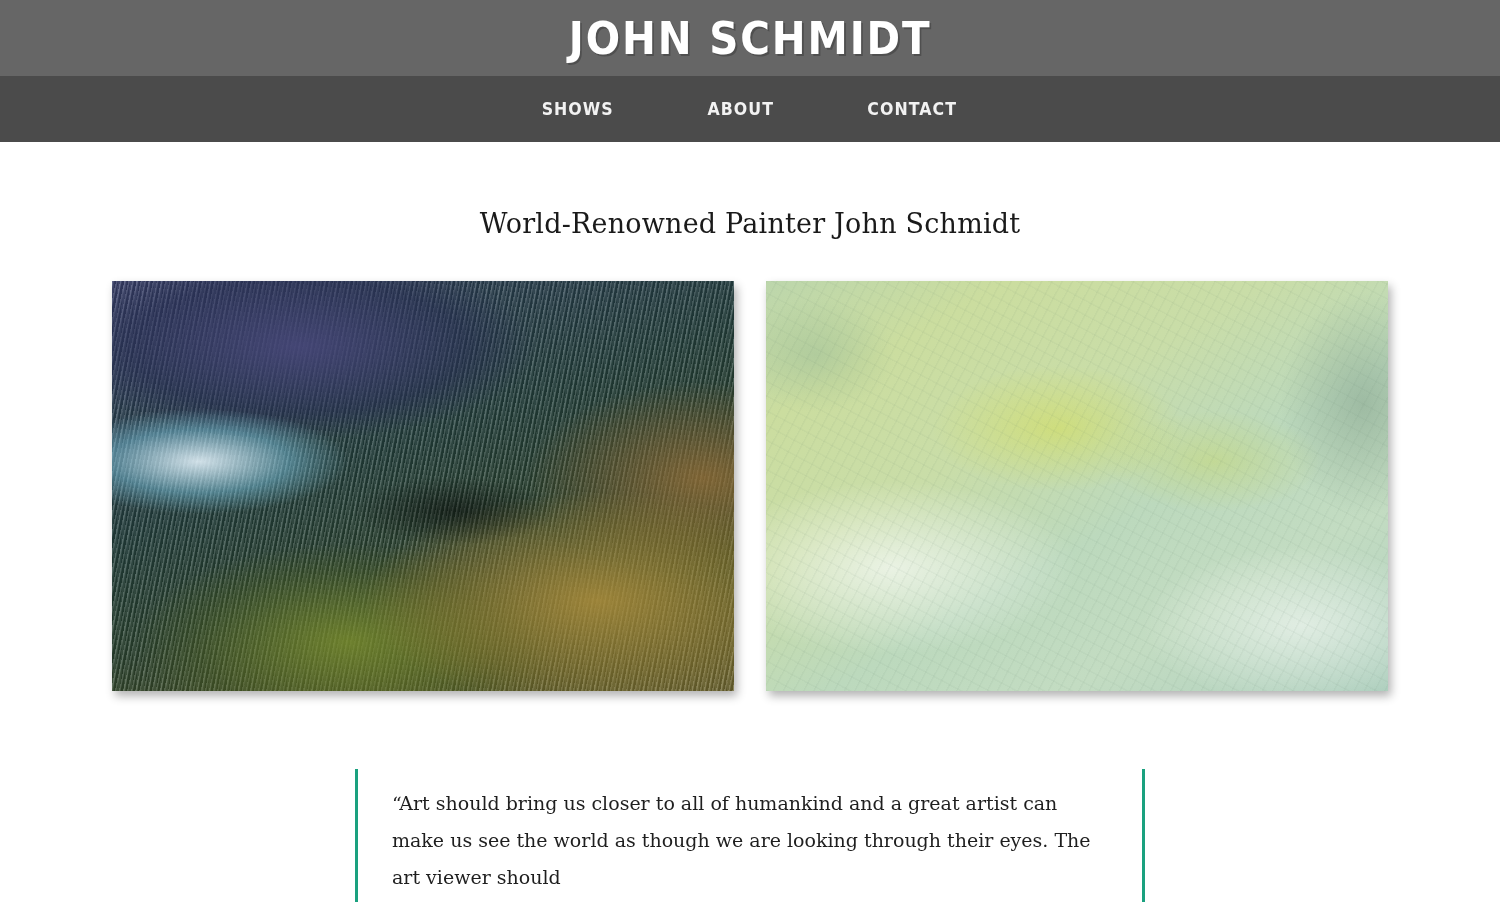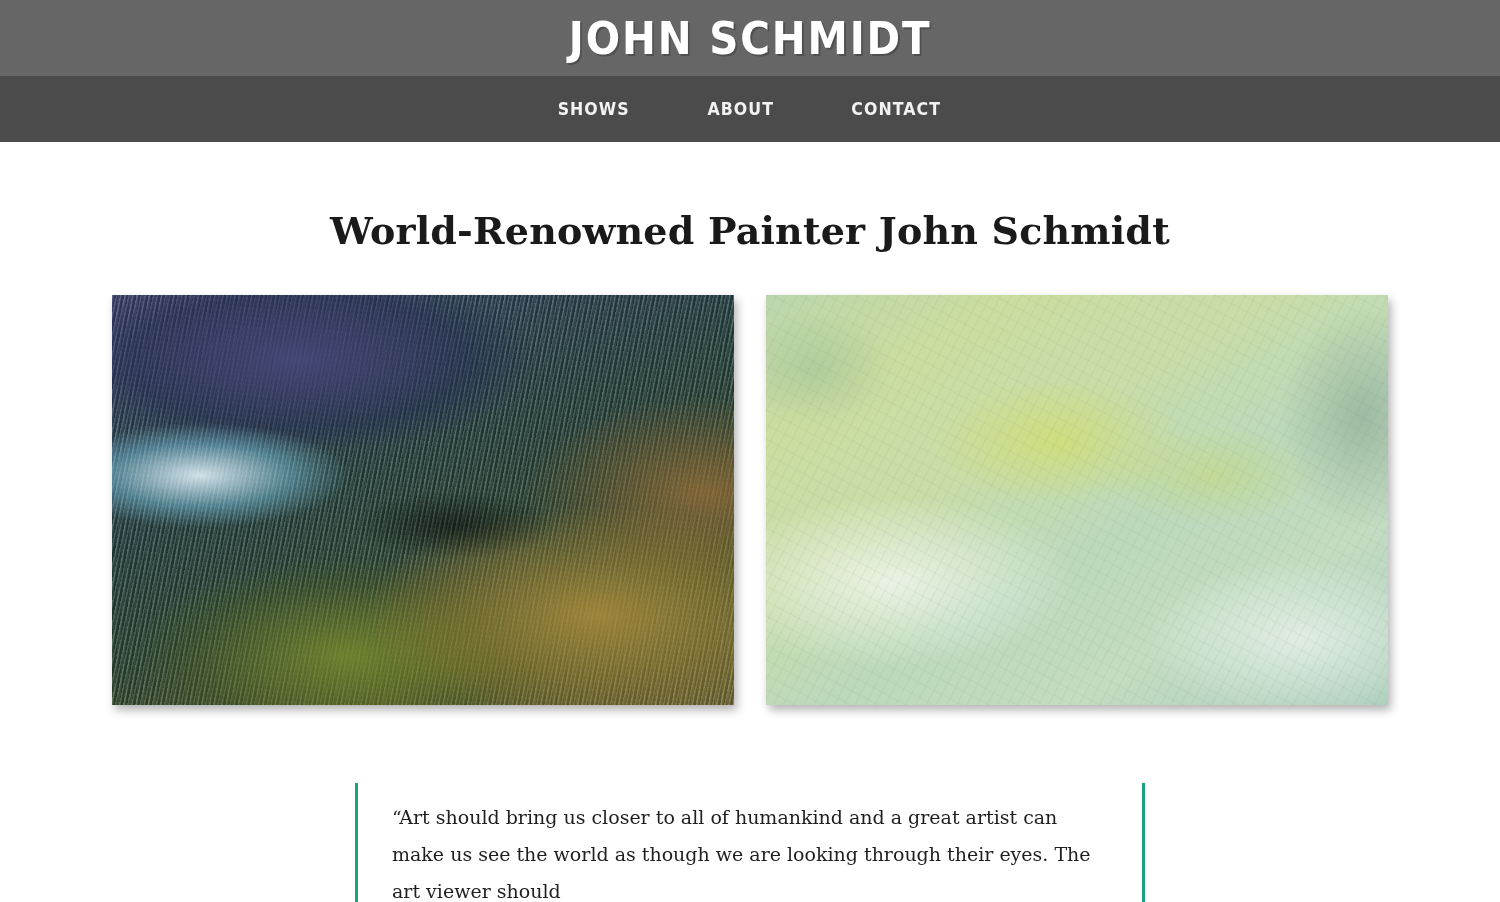--- a/index.html
+++ b/index.html
@@ -33,21 +33,21 @@
     transform: scaleX(0.92);
   }
 
   
   .site-nav {
     height: 66px;
     background: #4b4b4b;
     display: flex;
     align-items: center;
     justify-content: center;
-    gap: 0px;
+    gap: 16px;
   }
   .nav-item {
     color: #f2f2f2;
     font-family: "DejaVu Sans", sans-serif;
     font-size: 17px;
     font-weight: bold;
     letter-spacing: 1.1px;
     text-transform: uppercase;
     text-decoration: none;
     padding: 6px 36px;
@@ -56,22 +56,22 @@
   }
 
   
   .page-main {
     background: #ffffff;
     padding-top: 66px;
   }
   .page-heading {
     text-align: center;
     font-family: "DejaVu Serif", serif;
-    font-size: 38px;
-    font-weight: bold;
+    font-size: 27px;
+    font-weight: normal;
     color: #1a1a1a;
     margin: 0 0 42px 0;
     letter-spacing: 0.2px;
   }
 
   
   .gallery {
     display: flex;
     justify-content: center;
     gap: 32px;

